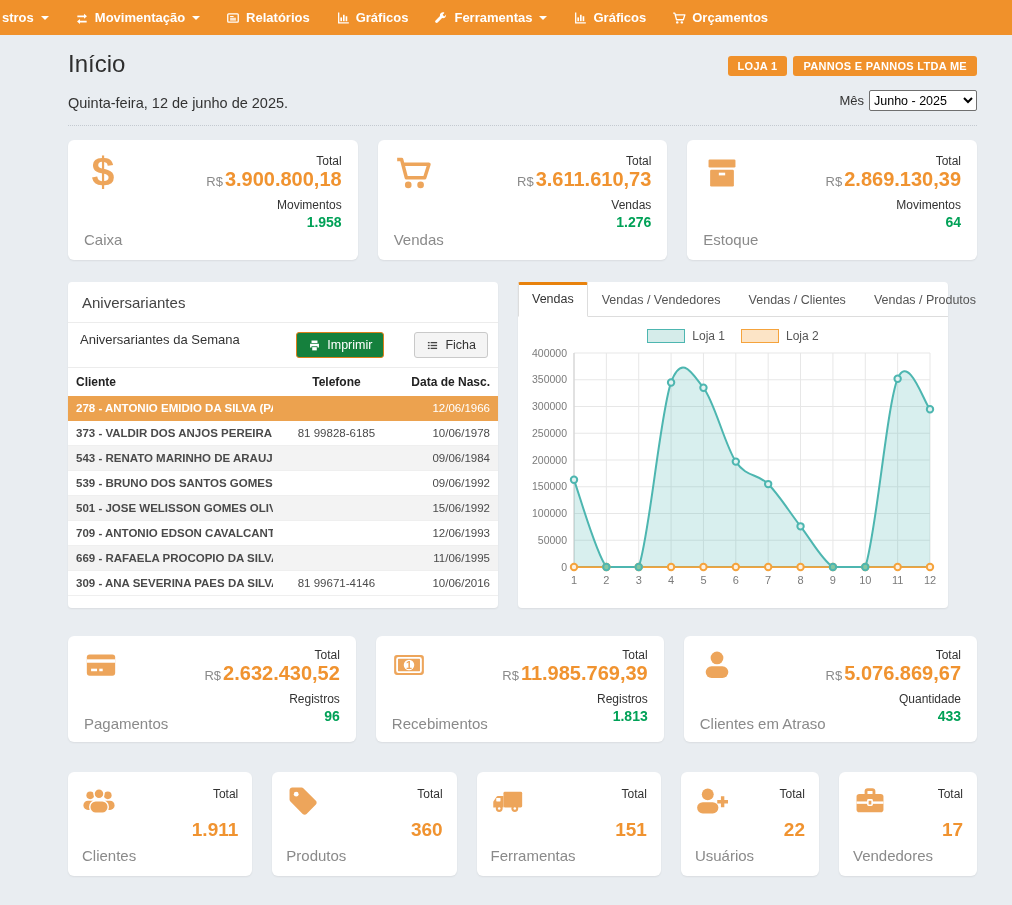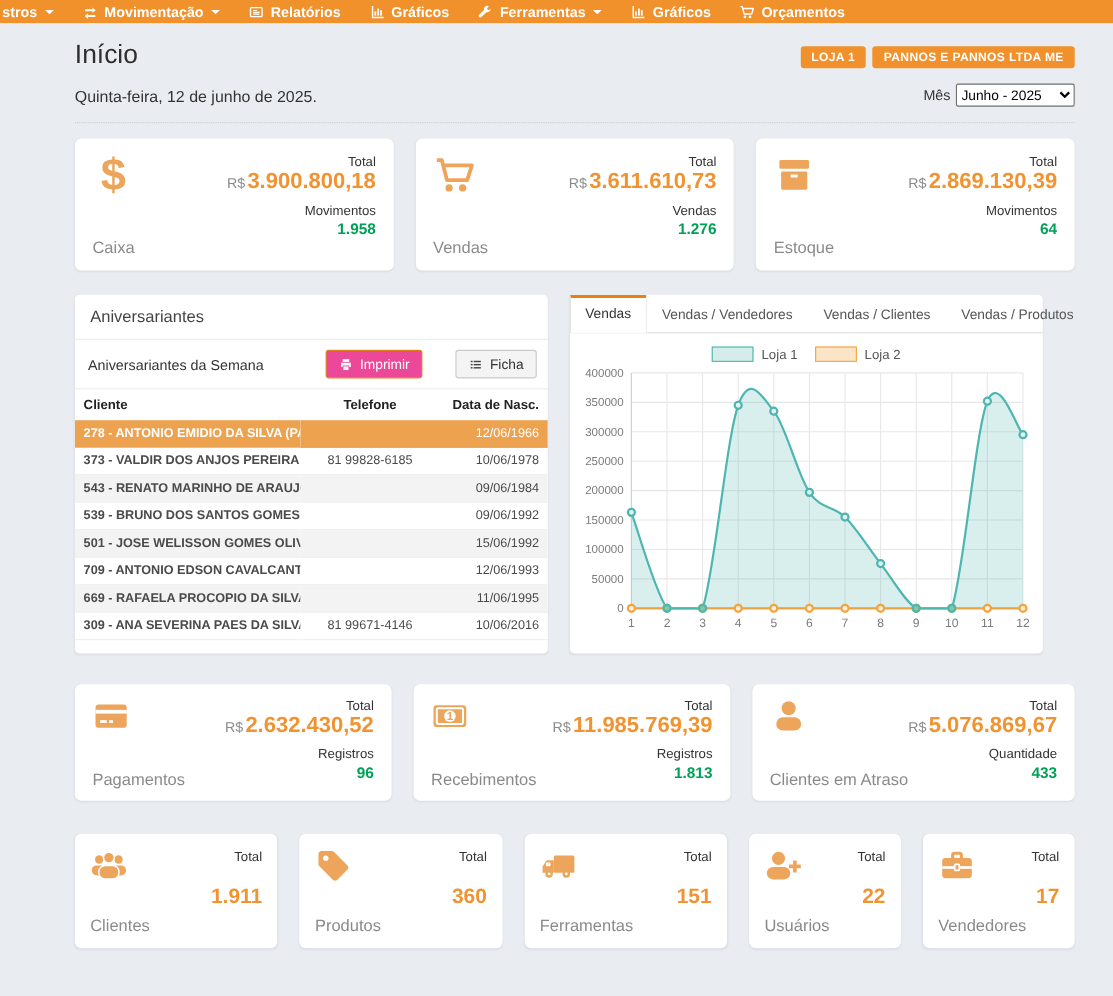--- a/index.html
+++ b/index.html
@@ -3,21 +3,21 @@
 <meta charset="utf-8">
 <style>
   html,body{margin:0;padding:0;}
   body{
     width:1012px;height:905px;overflow:hidden;
     background:#e9edf1;
     font-family:"Liberation Sans",sans-serif;
     color:#333;
   }
   
-  .navbar{height:21px;background:#f0912b;display:flex;align-items:center;color:#fff;}
+  .navbar{height:35px;background:#f0912b;display:flex;align-items:center;color:#fff;}
   .nav-item{display:flex;align-items:center;gap:6px;padding:0 13px;height:100%;font-size:13px;font-weight:700;cursor:pointer;white-space:nowrap;}
   .nav-item:first-child{padding-left:2px;}
   .nav-ic{display:inline-flex;width:14px;height:14px;}
   .nav-ic svg{width:100%;height:100%;}
   .caret{width:0;height:0;border-left:4px solid transparent;border-right:4px solid transparent;border-top:4px solid #fff;margin-left:1px;}
   
   .content{padding:0 35px 0 68px;}
   .header-row{display:flex;justify-content:space-between;align-items:flex-start;margin-top:15px;}
   .page-title{font-size:24px;font-weight:400;color:#2e2e2e;margin:0;}
   .badges{display:flex;gap:6px;margin-top:6px;}
@@ -40,25 +40,25 @@
   .stat-title{font-size:12px;color:#333;}
   .stat-value{font-size:20px;font-weight:700;color:#f09330;line-height:1.15;white-space:nowrap;}
   .currency{font-size:13px;color:#8a8a8a;font-weight:400;margin-right:2px;}
   .stat-sub-label{font-size:12px;color:#333;margin-top:7px;}
   .stat-sub{font-size:14px;font-weight:700;color:#00a157;margin-top:2px;}
   
   .panels-row{display:flex;gap:20px;margin-top:22px;}
   .panel{background:#fff;border-radius:4px;box-shadow:0 1px 2px rgba(0,0,0,.07);box-sizing:border-box;}
   .birthday-panel{width:430px;height:326px;overflow:hidden;}
   .panel-title{padding:12px 14px 11px;font-size:15px;color:#444;border-bottom:1px solid #ececec;}
-  .toolbar{display:flex;justify-content:space-between;align-items:center;padding:9px 10px 9px 12px;border-bottom:1px solid #ececec;}
+  .toolbar{display:flex;justify-content:space-between;padding:9px 10px 9px 12px;border-bottom:1px solid #ececec;}
   .toolbar-text{font-size:13px;color:#333;}
   .btn-group{display:flex;gap:5px;}
   .btn{display:inline-flex;align-items:center;gap:6px;font-size:12.5px;padding:5px 11px;border-radius:3px;cursor:pointer;font-family:"Liberation Sans",sans-serif;}
-  .btn-print{background:#ec4899;border:1px solid #dd7f1b;color:#fff;}
+  .btn-print{background:#15803d;border:1px solid #dd7f1b;color:#fff;}
   .btn-ficha{background:#f4f4f4;border:1px solid #c9c9c9;color:#333;margin-left:25px;}
   .btn-ic{width:13px;height:13px;display:inline-flex;}
   .btn-ic svg{width:100%;height:100%;}
   table.bday{width:100%;border-collapse:collapse;font-size:11.5px;table-layout:fixed;}
   table.bday th{padding:7px 8px;font-weight:700;color:#222;font-size:12px;text-align:left;}
   table.bday th.c2{text-align:center;width:26%;}
   table.bday th.c3{text-align:right;width:19%;}
   table.bday td{padding:6px 8px;color:#4a4a4a;border-bottom:1px solid #efefef;}
   td.client{font-weight:700;color:#3d3d3d;white-space:nowrap;overflow:hidden;}
   td.phone{text-align:center;}

